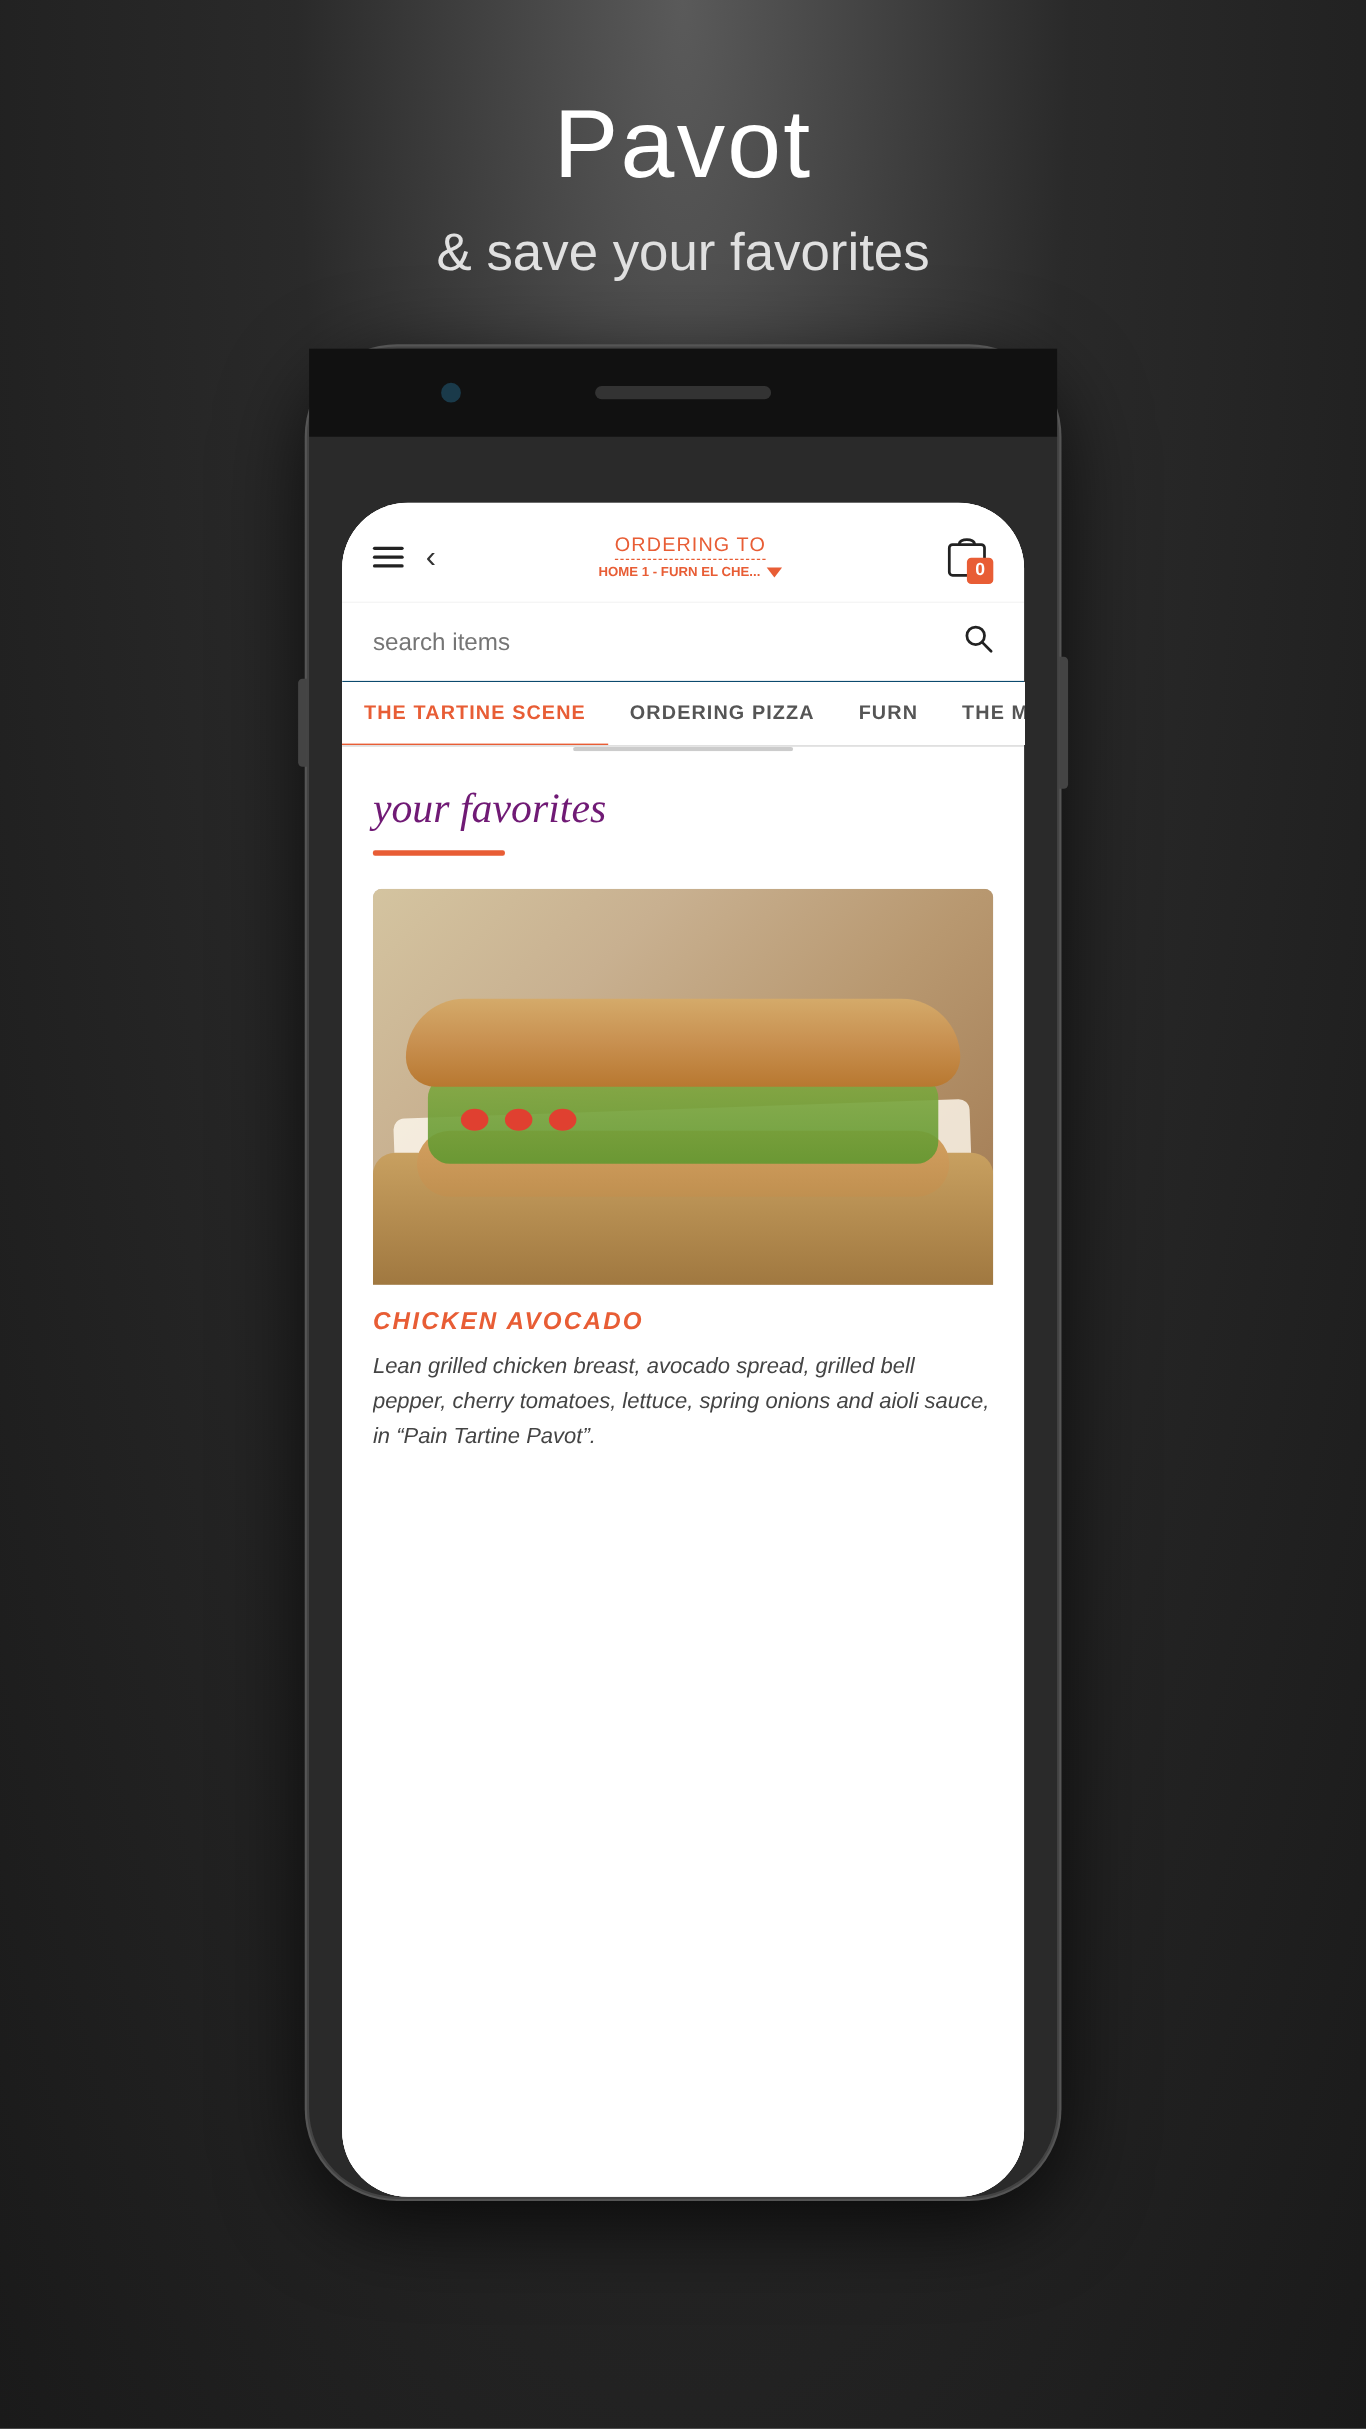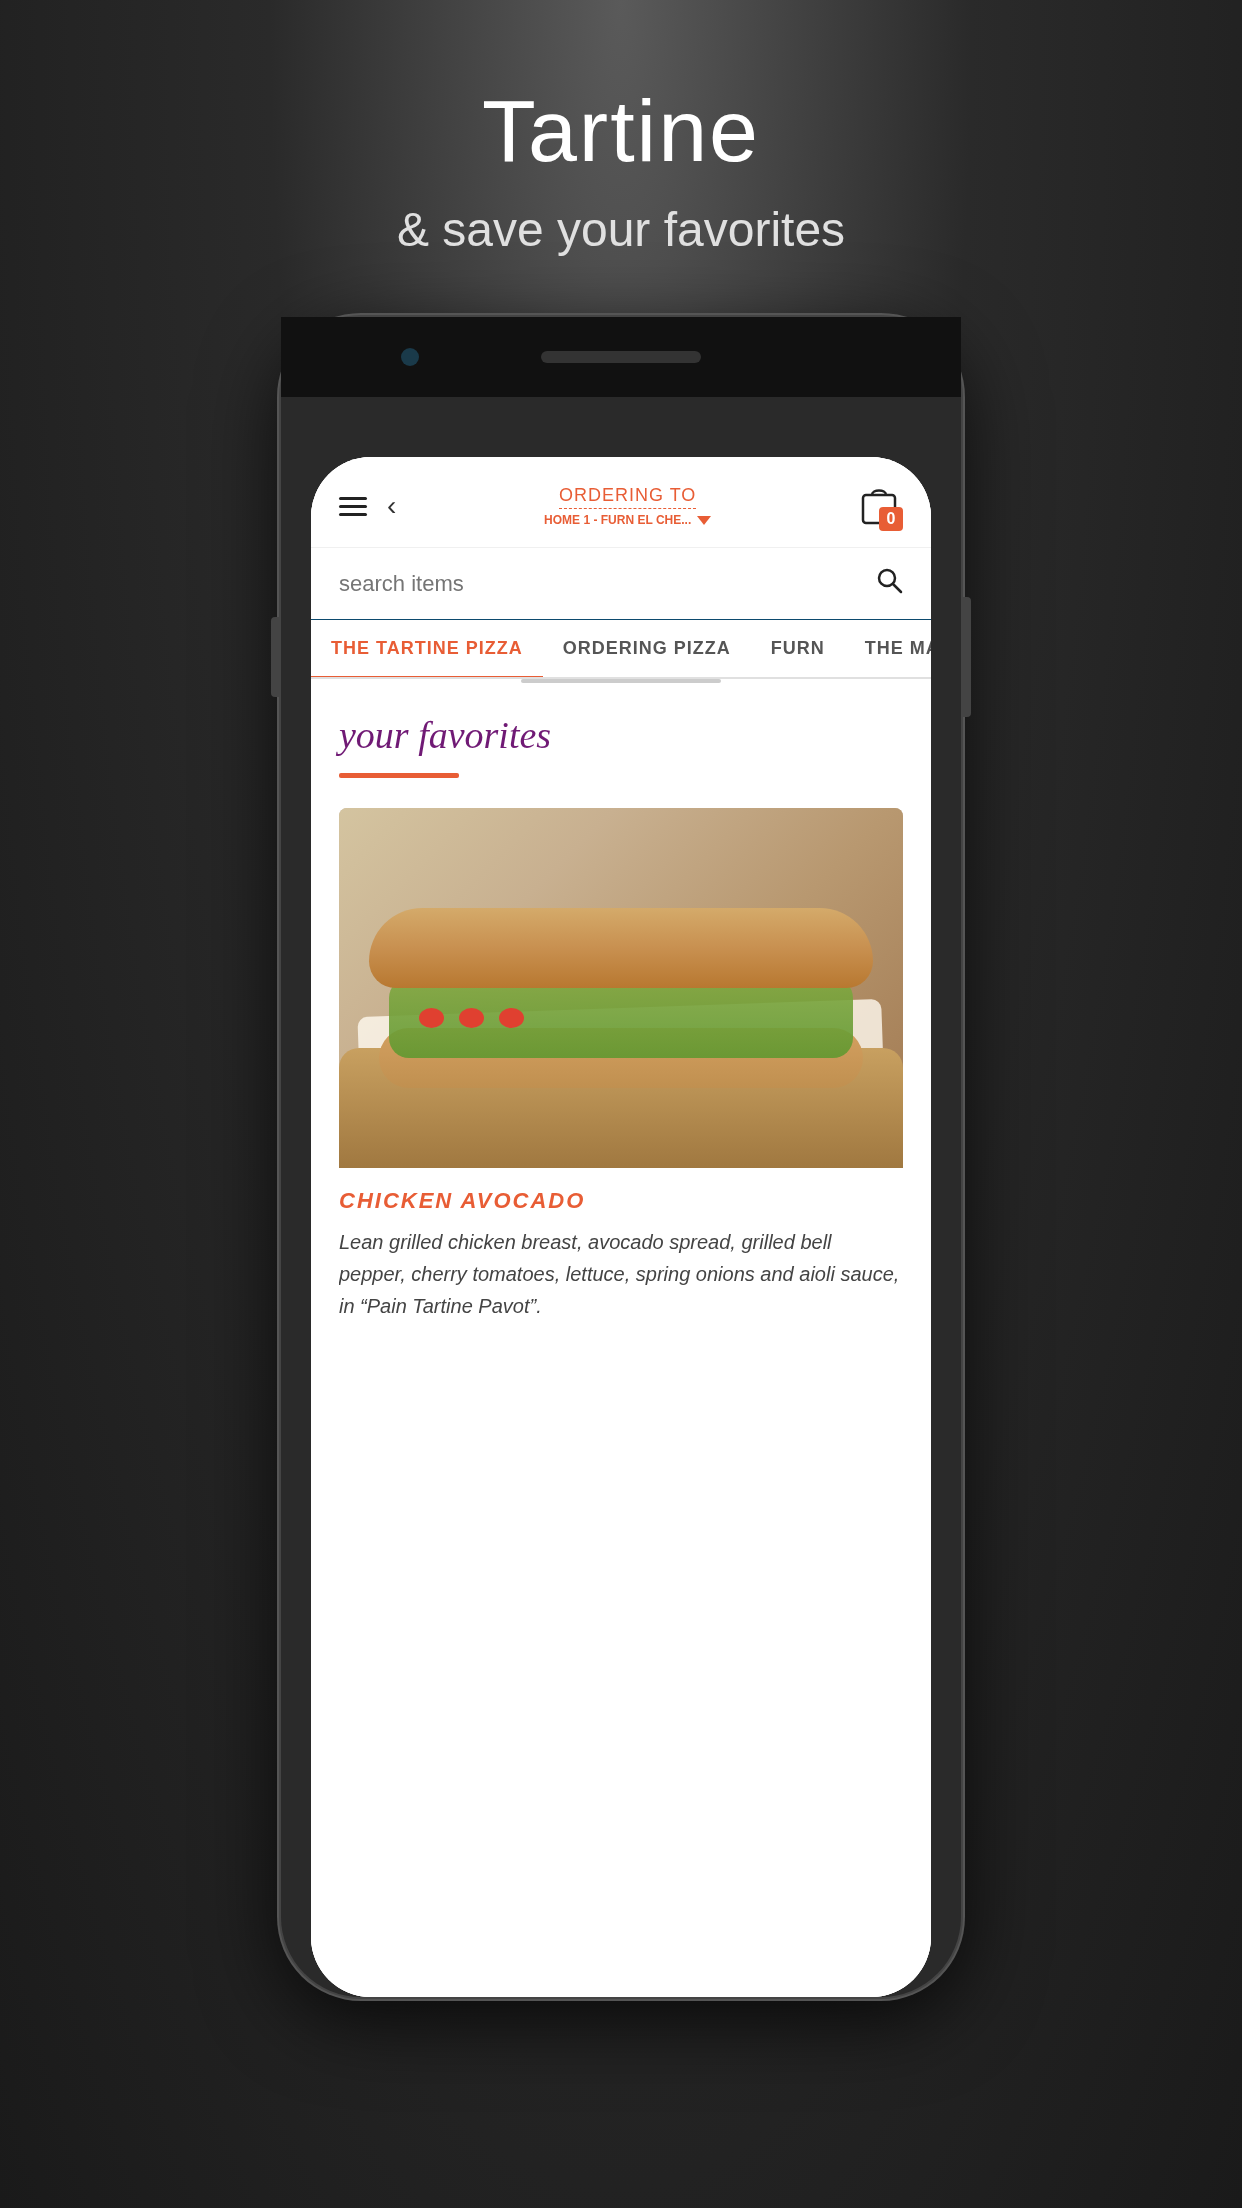--- a/index.html
+++ b/index.html
@@ -449,21 +449,21 @@
     .food-description {
       font-size: 20px;
       color: #444;
       line-height: 1.6;
     }
   </style>
 </head>
 <body>
 
 <div class="page-header">
-  <h1 class="page-title">Tartine</h1>
+  <h1 class="page-title">Pavot</h1>
   <p class="page-subtitle">&amp; save your favorites</p>
 </div>
 
 <div class="phone-frame">
   <div class="phone-top-bar">
     <div class="phone-camera"></div>
     <div class="phone-speaker"></div>
   </div>
 
   <div class="phone-screen">
@@ -504,21 +504,21 @@
         <input class="search-input" type="text" placeholder="search items" style="">
         <div class="search-icon-btn">
           <svg width="28" height="28" viewBox="0 0 28 28" fill="none" xmlns="http://www.w3.org/2000/svg">
             <circle cx="12" cy="12" r="8" stroke="#222" stroke-width="2.5"></circle>
             <line x1="18" y1="18" x2="26" y2="26" stroke="#222" stroke-width="2.5" stroke-linecap="round"></line>
           </svg>
         </div>
       </div>
 
       <div class="category-tabs">
-        <div class="tab-item active">THE TARTINE PIZZA</div>
+        <div class="tab-item active">THE TARTINE SCENE</div>
         <div class="tab-item">ORDERING PIZZA</div>
         <div class="tab-item">FURN</div>
         <div class="tab-item">THE MA...</div>
       </div>
 
       <div class="scroll-indicator">
         <div class="scroll-bar"></div>
       </div>
 
       <div class="main-content">

